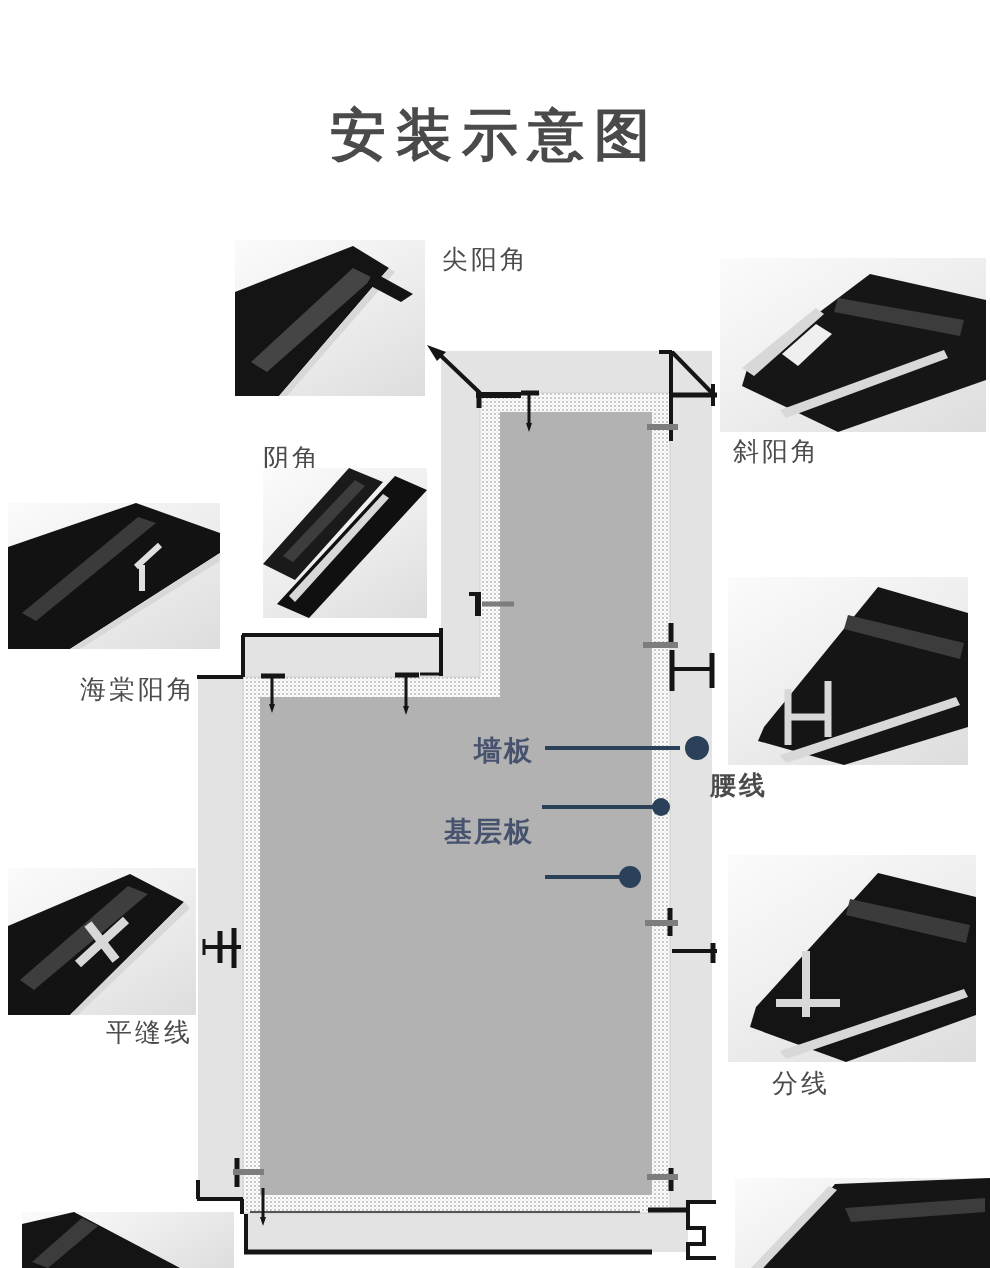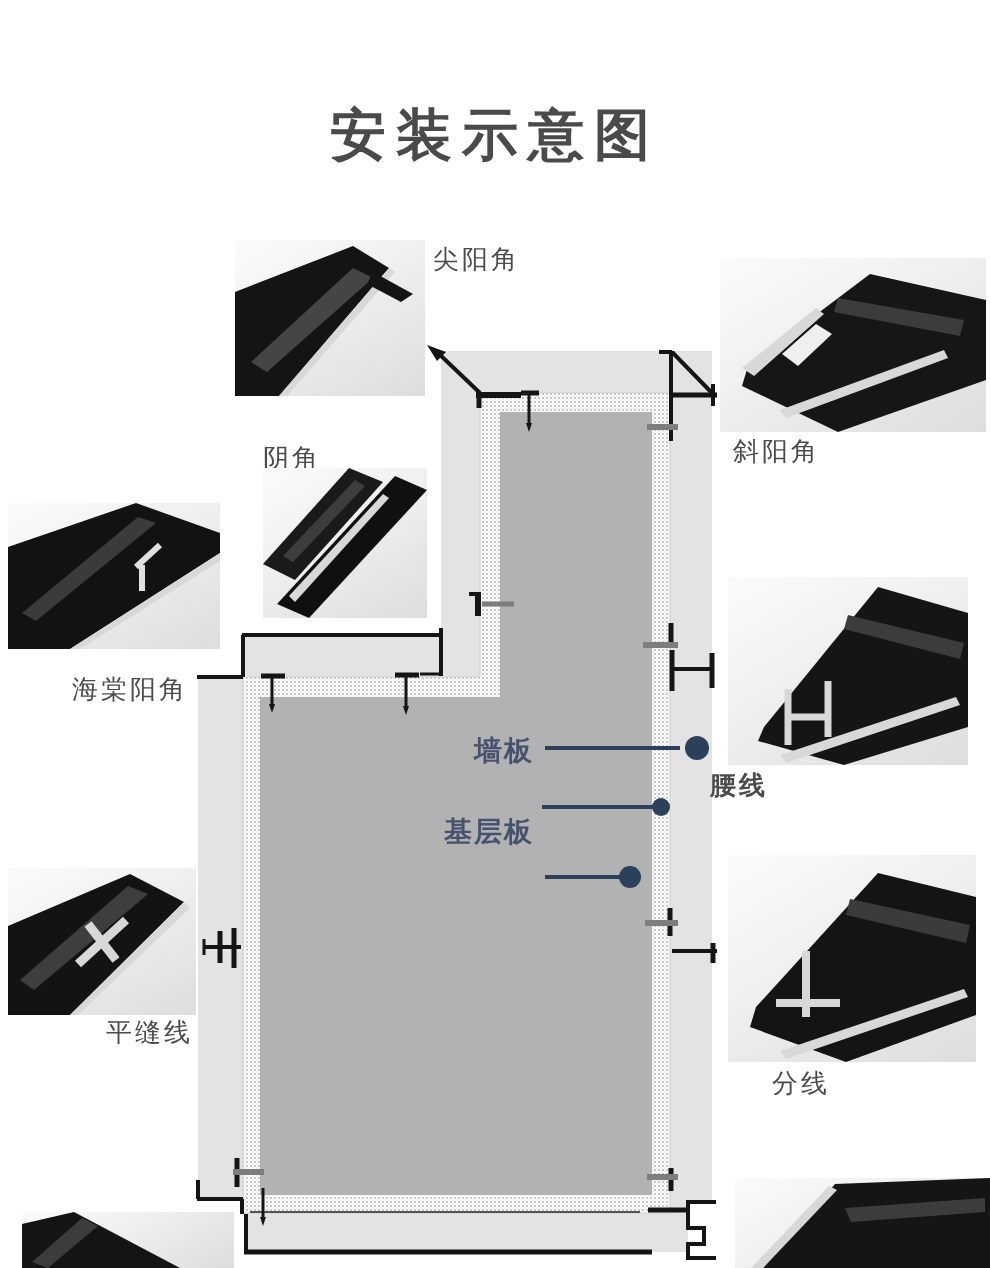--- a/index.html
+++ b/index.html
@@ -123,21 +123,21 @@
   <div class="abs callout" style="left:394px;top:790px;margin-top:23px;">基层板</div>
 
   <div class="abs photo" style="left:235px;top:240px;width:190px;height:156px;">
     <svg viewBox="0 0 190 156" preserveAspectRatio="none">
       <polygon fill="#141414" points="0,156 0,52 118,6 154,28 44,156"></polygon>
       <polygon fill="#454545" points="16,122 118,28 138,38 32,132"></polygon>
       <polygon fill="#d8d8d8" points="44,156 154,28 160,32 52,156"></polygon>
       <polygon fill="#141414" points="138,32 178,54 166,62 132,44"></polygon>
     </svg>
   </div>
-  <div class="abs plabel" style="left:433px;top:242px;font-family:Liberation Serif, serif;">尖阳角</div>
+  <div class="abs plabel" style="left:442px;top:242px;font-family:Liberation Serif, serif;">尖阳角</div>
 
   <div class="abs photo" style="left:720px;top:258px;width:266px;height:174px;">
     <svg viewBox="0 0 266 174" preserveAspectRatio="none">
       <polygon fill="#161616" points="28,108 150,16 266,42 266,122 118,174 22,128"></polygon>
       <polygon fill="#d8d8d8" points="22,110 96,50 104,56 34,118"></polygon>
       <polygon fill="#3c3c3c" points="118,40 244,62 240,78 114,54"></polygon>
       <polygon fill="#d8d8d8" points="60,152 224,92 228,100 66,160"></polygon>
       <polygon fill="#efefef" points="62,96 96,66 112,76 78,108"></polygon>
     </svg>
   </div>
@@ -154,21 +154,21 @@
   </div>
 
   <div class="abs photo" style="left:8px;top:503px;width:212px;height:146px;">
     <svg viewBox="0 0 212 146" preserveAspectRatio="none">
       <polygon fill="#121212" points="0,146 0,44 128,0 212,30 212,50 62,146"></polygon>
       <polygon fill="#3b3b3b" points="14,110 130,14 148,20 28,118"></polygon>
       <polygon fill="#d8d8d8" points="62,146 212,50 212,58 72,146"></polygon>
       <path d="M128,64 L152,42 M134,62 L134,88" stroke="#e0e0e0" stroke-width="6" fill="none"></path>
     </svg>
   </div>
-  <div class="abs plabel" style="left:72px;top:672px;">海棠阳角</div>
+  <div class="abs plabel" style="left:80px;top:672px;">海棠阳角</div>
 
   <div class="abs photo" style="left:728px;top:577px;width:240px;height:188px;">
     <svg viewBox="0 0 240 188" preserveAspectRatio="none">
       <polygon fill="#151515" points="36,150 150,10 240,36 240,150 116,188 30,164"></polygon>
       <polygon fill="#3c3c3c" points="120,38 236,66 232,82 116,52"></polygon>
       <path d="M60,112 V168 M100,104 V160 M60,140 H100" stroke="#d8d8d8" stroke-width="7" fill="none"></path>
       <polygon fill="#d8d8d8" points="52,178 228,120 232,128 58,186"></polygon>
     </svg>
   </div>
   <div class="abs plabel" style="left:710px;top:768px;font-weight:bold;">腰线</div>

